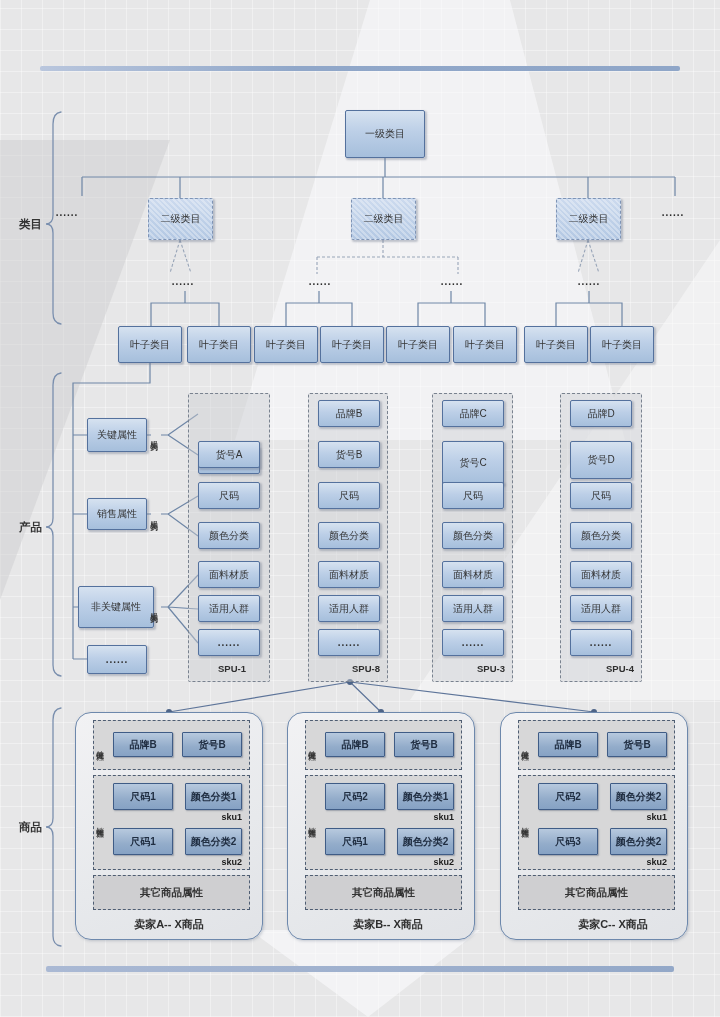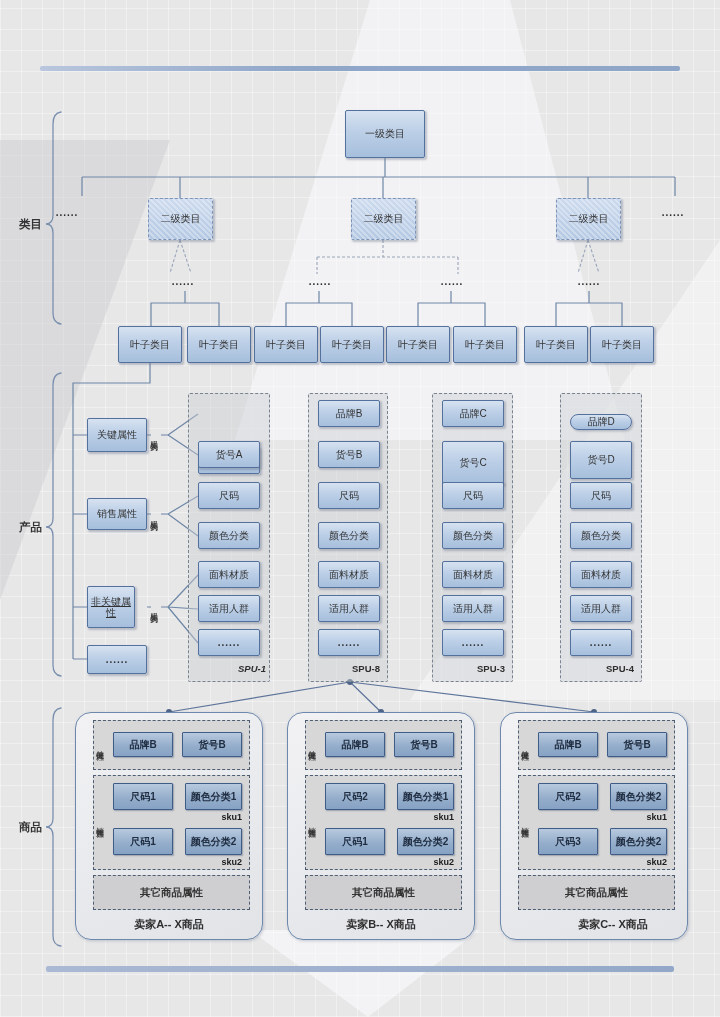--- a/index.html
+++ b/index.html
@@ -108,36 +108,36 @@
   <div class="b" style="left:187px;top:326px;width:64px;height:37px;font-size:10px;">叶子类目</div>
   <div class="b" style="left:254px;top:326px;width:64px;height:37px;font-size:10px;">叶子类目</div>
   <div class="b" style="left:320px;top:326px;width:64px;height:37px;font-size:10px;">叶子类目</div>
   <div class="b" style="left:386px;top:326px;width:64px;height:37px;font-size:10px;">叶子类目</div>
   <div class="b" style="left:453px;top:326px;width:64px;height:37px;font-size:10px;">叶子类目</div>
   <div class="b" style="left:524px;top:326px;width:64px;height:37px;font-size:10px;">叶子类目</div>
   <div class="b" style="left:590px;top:326px;width:64px;height:37px;font-size:10px;">叶子类目</div>
 
   <div class="b" style="left:87px;top:418px;width:60px;height:34px;">关键属性</div>
   <div class="b" style="left:87px;top:498px;width:60px;height:32px;">销售属性</div>
-  <div class="b" style="left:87px;top:586px;width:48px;height:42px;text-decoration:underline;">非关键属性</div>
+  <div class="b" style="left:78px;top:586px;width:76px;height:42px;">非关键属性</div>
   <div class="b" style="left:87px;top:645px;width:60px;height:29px;letter-spacing:1px;font-weight:bold;">......</div>
 
   <div class="vtext" style="left:149px;top:409px;height:54px;">服装为例</div>
   <div class="vtext" style="left:149px;top:489px;height:54px;">服装为例</div>
   <div class="vtext" style="left:149px;top:581px;height:54px;">服装为例</div>
 
   <div class="spucontainer" style="left:188px;top:393px;width:82px;height:289px;"></div>
   <div class="b" style="left:198px;top:400px;width:62px;height:27px;margin-top:47px;">品牌A</div>
   <div class="b" style="left:198px;top:441px;width:62px;height:27px;">货号A</div>
   <div class="b" style="left:198px;top:482px;width:62px;height:27px;">尺码</div>
   <div class="b" style="left:198px;top:522px;width:62px;height:27px;">颜色分类</div>
   <div class="b" style="left:198px;top:561px;width:62px;height:27px;">面料材质</div>
   <div class="b" style="left:198px;top:595px;width:62px;height:27px;">适用人群</div>
   <div class="b" style="left:198px;top:629px;width:62px;height:27px;letter-spacing:1px;font-weight:bold;">......</div>
-  <div class="spulabel" style="left:192px;top:663px;width:74px;font-style:italic;">SPU-1</div>
+  <div class="spulabel" style="left:172px;top:663px;width:74px;">SPU-1</div>
 
   <div class="spucontainer" style="left:308px;top:393px;width:80px;height:289px;"></div>
   <div class="b" style="left:318px;top:400px;width:62px;height:27px;">品牌B</div>
   <div class="b" style="left:318px;top:441px;width:62px;height:27px;">货号B</div>
   <div class="b" style="left:318px;top:482px;width:62px;height:27px;">尺码</div>
   <div class="b" style="left:318px;top:522px;width:62px;height:27px;">颜色分类</div>
   <div class="b" style="left:318px;top:561px;width:62px;height:27px;">面料材质</div>
   <div class="b" style="left:318px;top:595px;width:62px;height:27px;">适用人群</div>
   <div class="b" style="left:318px;top:629px;width:62px;height:27px;letter-spacing:1px;font-weight:bold;">......</div>
   <div class="spulabel" style="left:308px;top:663px;width:72px;">SPU-8</div>
@@ -146,21 +146,21 @@
   <div class="b" style="left:442px;top:400px;width:62px;height:27px;">品牌C</div>
   <div class="b" style="left:442px;top:441px;width:62px;height:44px;">货号C</div>
   <div class="b" style="left:442px;top:482px;width:62px;height:27px;">尺码</div>
   <div class="b" style="left:442px;top:522px;width:62px;height:27px;">颜色分类</div>
   <div class="b" style="left:442px;top:561px;width:62px;height:27px;">面料材质</div>
   <div class="b" style="left:442px;top:595px;width:62px;height:27px;">适用人群</div>
   <div class="b" style="left:442px;top:629px;width:62px;height:27px;letter-spacing:1px;font-weight:bold;">......</div>
   <div class="spulabel" style="left:432px;top:663px;width:73px;">SPU-3</div>
 
   <div class="spucontainer" style="left:560px;top:393px;width:82px;height:289px;"></div>
-  <div class="b" style="left:570px;top:414px;width:62px;height:16px;border-radius:12px;">品牌D</div>
+  <div class="b" style="left:570px;top:400px;width:62px;height:27px;">品牌D</div>
   <div class="b" style="left:570px;top:441px;width:62px;height:38px;">货号D</div>
   <div class="b" style="left:570px;top:482px;width:62px;height:27px;">尺码</div>
   <div class="b" style="left:570px;top:522px;width:62px;height:27px;">颜色分类</div>
   <div class="b" style="left:570px;top:561px;width:62px;height:27px;">面料材质</div>
   <div class="b" style="left:570px;top:595px;width:62px;height:27px;">适用人群</div>
   <div class="b" style="left:570px;top:629px;width:62px;height:27px;letter-spacing:1px;font-weight:bold;">......</div>
   <div class="spulabel" style="left:560px;top:663px;width:74px;">SPU-4</div>
 
   <div class="card" style="left:75px;top:712px;"></div>
   <div class="panel" style="left:93px;top:720px;width:157px;height:50px;"></div>
@@ -185,21 +185,21 @@
   <div class="sbox" style="left:394px;top:732px;width:60px;height:25px;">货号B</div>
   <div class="panel" style="left:305px;top:775px;width:157px;height:95px;"></div>
   <div class="vtext" style="left:307px;top:780px;height:85px;">销售属性</div>
   <div class="sbox" style="left:325px;top:783px;width:60px;height:27px;">尺码2</div>
   <div class="sbox" style="left:397px;top:783px;width:57px;height:27px;">颜色分类1</div>
   <div class="sku" style="left:397px;top:812px;width:57px;">sku1</div>
   <div class="sbox" style="left:325px;top:828px;width:60px;height:27px;">尺码1</div>
   <div class="sbox" style="left:397px;top:828px;width:57px;height:27px;">颜色分类2</div>
   <div class="sku" style="left:397px;top:857px;width:57px;">sku2</div>
   <div class="panel other" style="left:305px;top:875px;width:157px;height:35px;">其它商品属性</div>
-  <div class="cardlabel" style="left:287px;top:917px;width:188px;">卖家B-- X商品</div>
+  <div class="cardlabel" style="left:294px;top:917px;width:188px;">卖家B-- X商品</div>
 
   <div class="card" style="left:500px;top:712px;"></div>
   <div class="panel" style="left:518px;top:720px;width:157px;height:50px;"></div>
   <div class="vtext" style="left:520px;top:723px;height:45px;">关键属性</div>
   <div class="sbox" style="left:538px;top:732px;width:60px;height:25px;">品牌B</div>
   <div class="sbox" style="left:607px;top:732px;width:60px;height:25px;">货号B</div>
   <div class="panel" style="left:518px;top:775px;width:157px;height:95px;"></div>
   <div class="vtext" style="left:520px;top:780px;height:85px;">销售属性</div>
   <div class="sbox" style="left:538px;top:783px;width:60px;height:27px;">尺码2</div>
   <div class="sbox" style="left:610px;top:783px;width:57px;height:27px;">颜色分类2</div>

